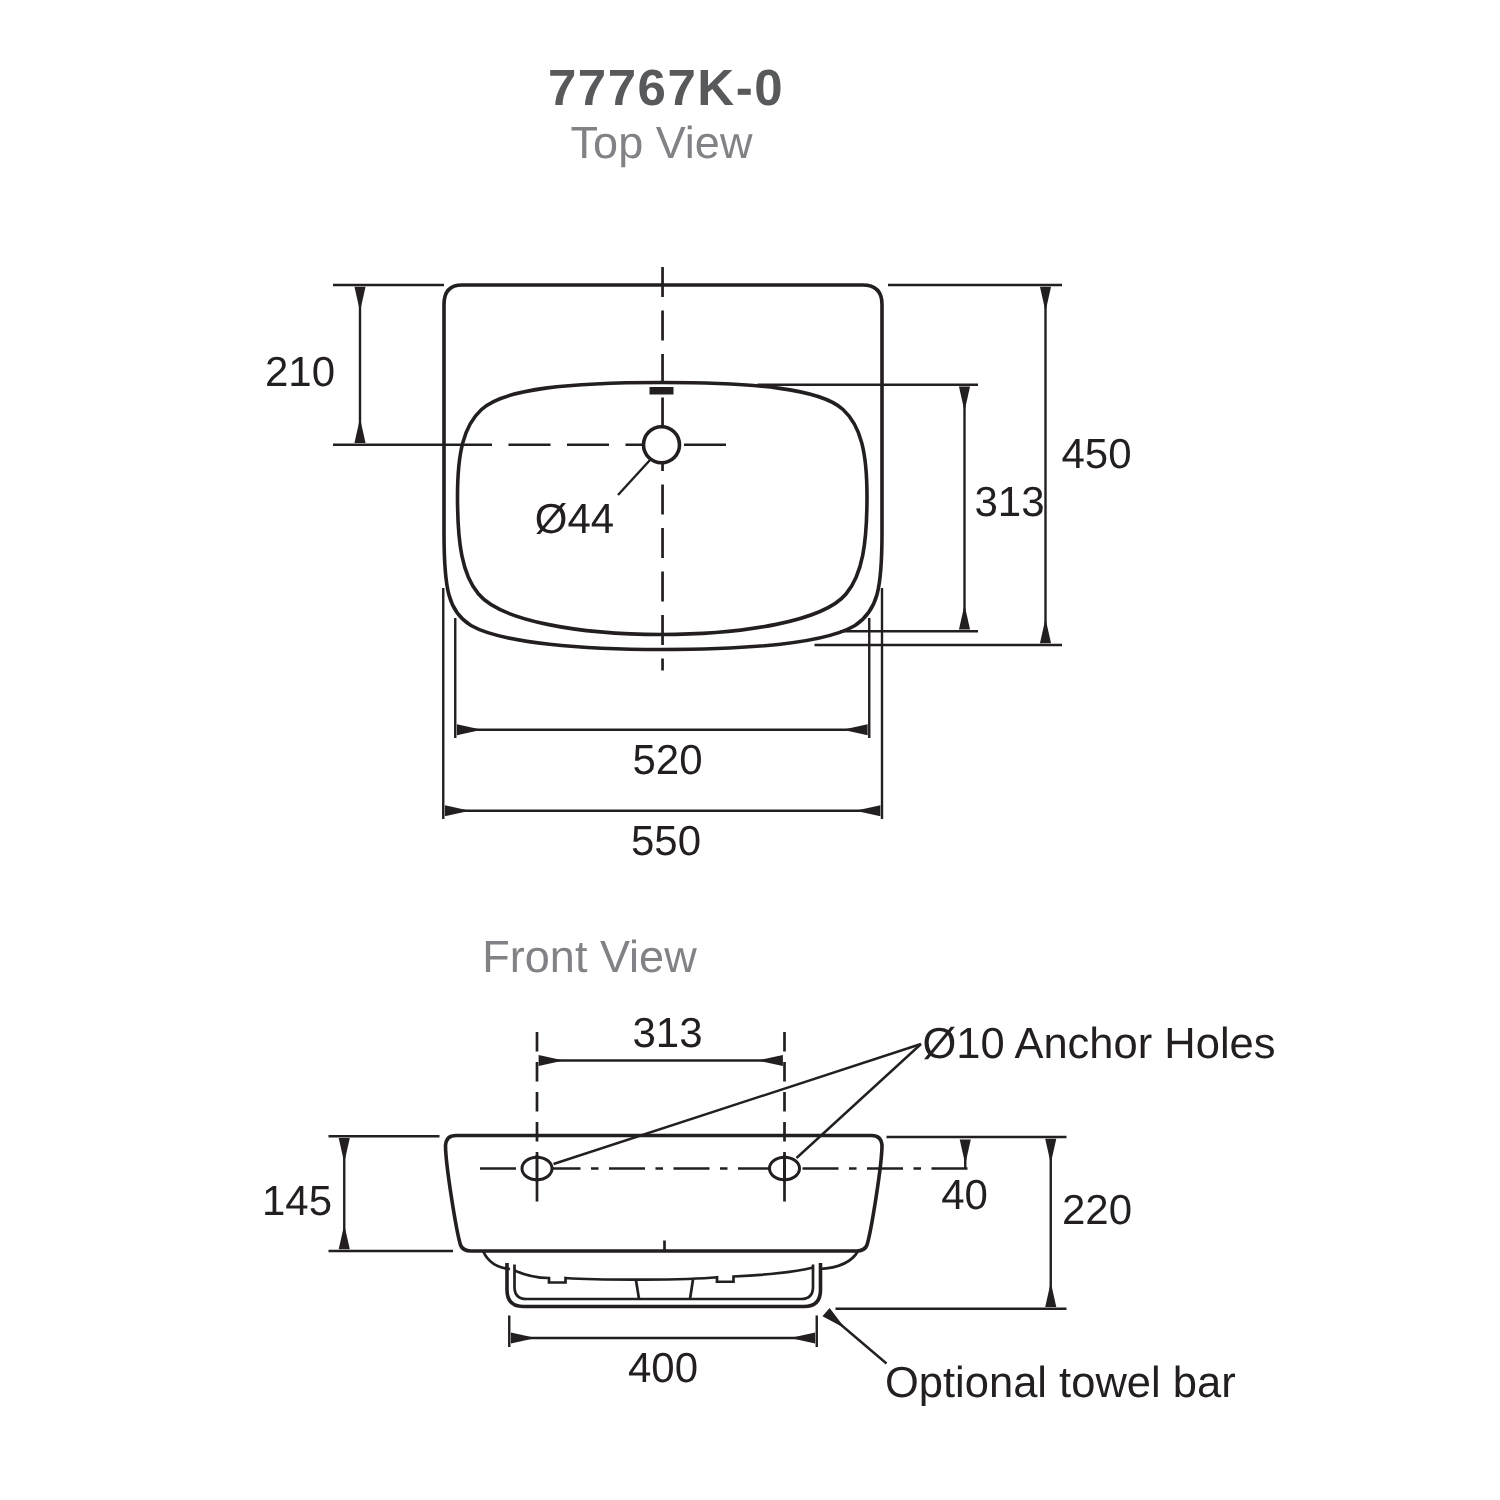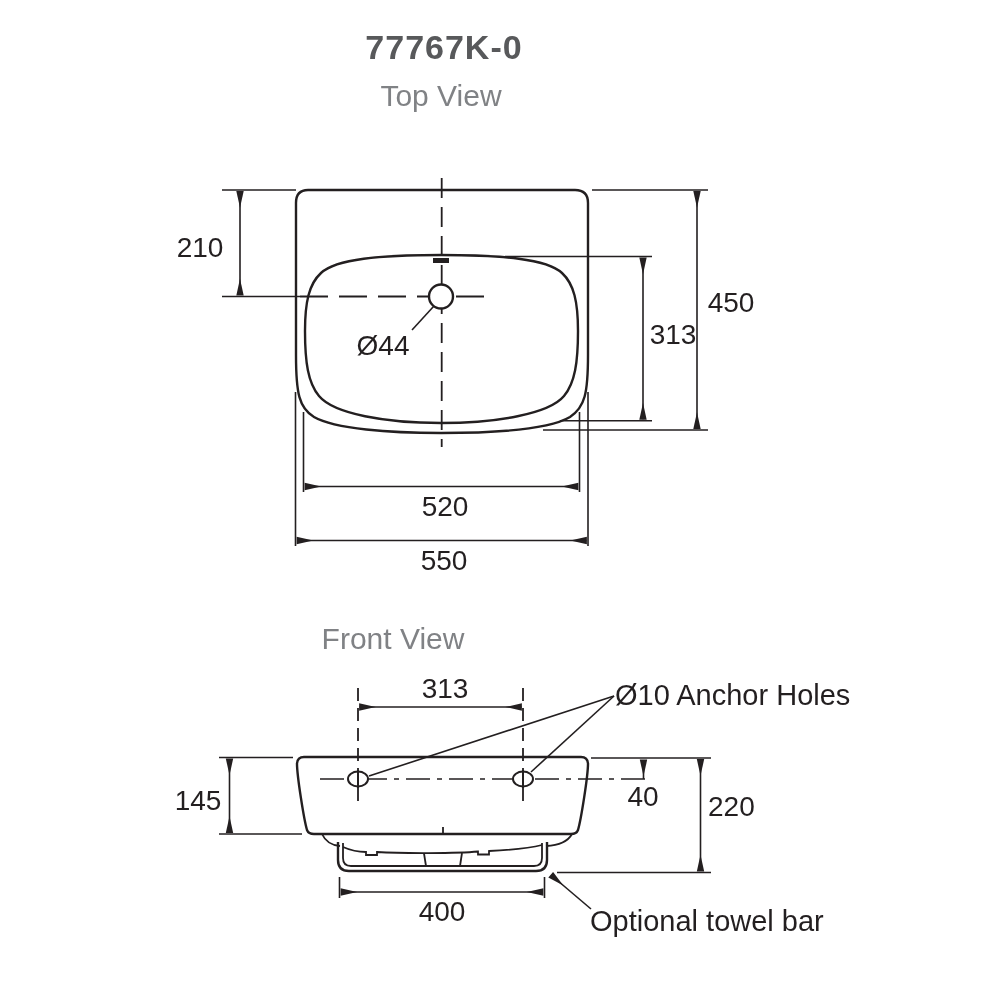--- a/index.html
+++ b/index.html
@@ -1,19 +1,19 @@
 <!DOCTYPE html>
 <html><head>
 <meta charset="utf-8">
 <style>
   html,body{margin:0;padding:0;background:#ffffff;}
   #canvas{position:relative;width:1000px;height:1000px;background:#ffffff;overflow:hidden;
           font-family:"Liberation Sans", sans-serif;}
   .hdr{position:absolute;transform:translateX(-50%);white-space:nowrap;}
-  #product-code{left:444px;top:28px;font-size:34px;font-weight:bold;color:#58595b;letter-spacing:1px;}
+  #product-code{left:444px;top:40px;font-size:34px;font-weight:bold;color:#58595b;letter-spacing:1px;}
   #top-view-label{left:441px;top:79px;font-size:30px;color:#808285;}
   #front-view-label{left:393px;top:622px;font-size:30px;color:#808285;}
   svg{position:absolute;left:0;top:0;}
   svg text{font-family:"Liberation Sans", sans-serif;font-size:28px;fill:#231f20;}
   svg text.ann{font-size:29px;}
   .outline{fill:none;stroke:#231f20;stroke-width:2.4;}
   .thin{fill:none;stroke:#231f20;stroke-width:1.8;}
   .dim{fill:none;stroke:#231f20;stroke-width:1.6;}
 </style>
 </head>

